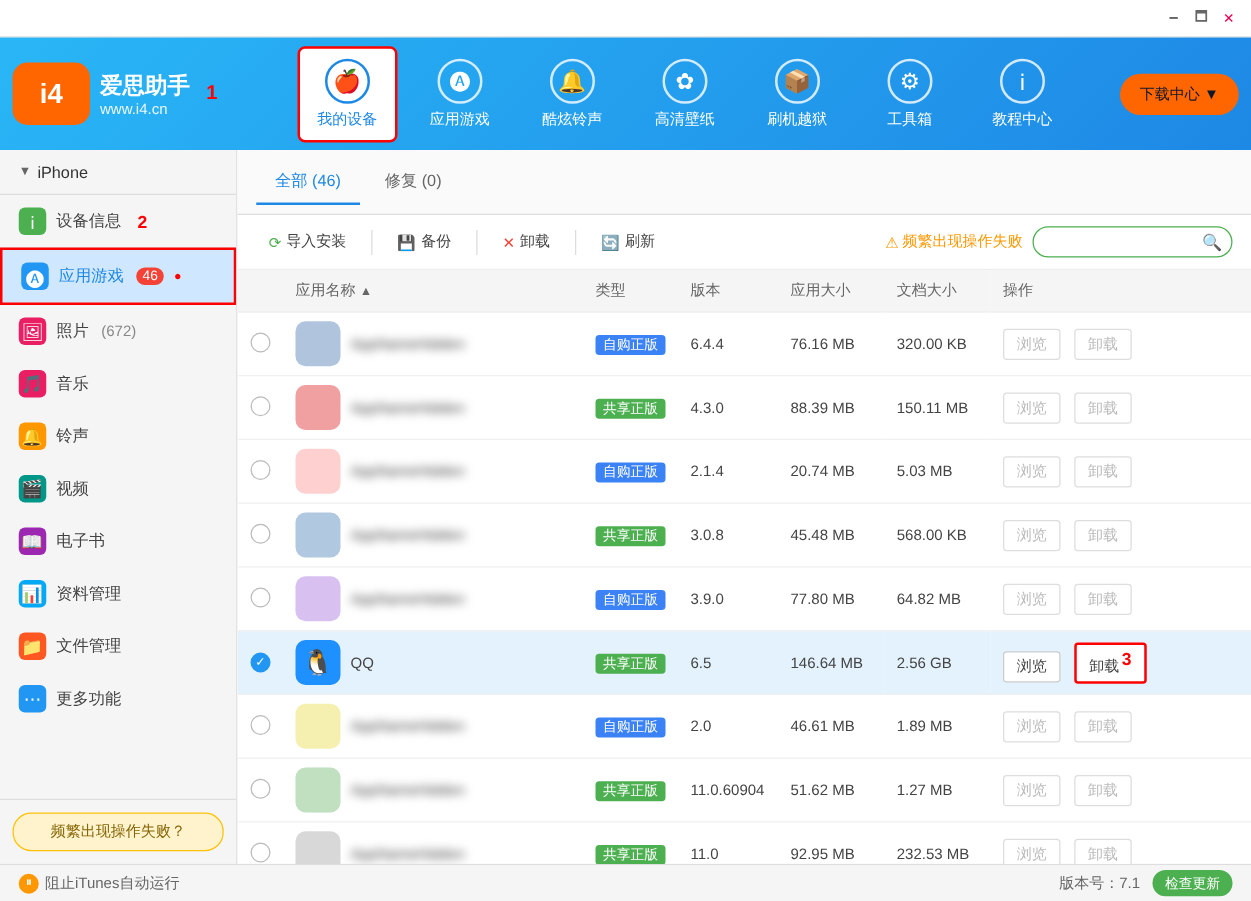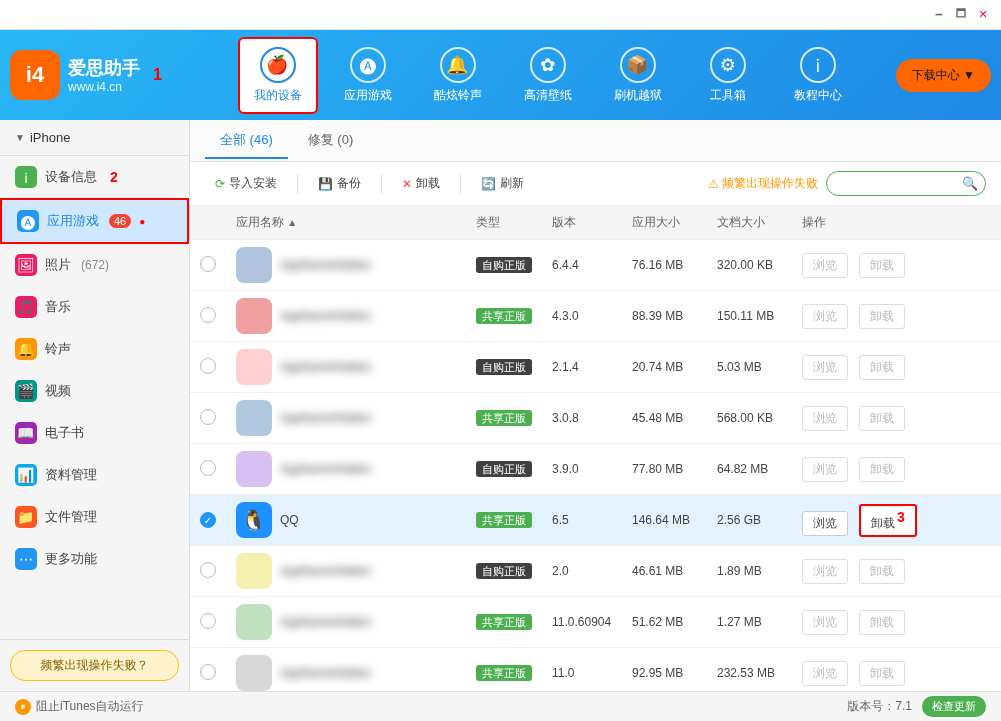--- a/index.html
+++ b/index.html
@@ -31,21 +31,21 @@
       padding: 0 10px;
     }
     .logo-area {
       width: 190px;
       display: flex;
       align-items: center;
       gap: 8px;
       flex-shrink: 0;
     }
     .logo-circle {
-      width: 50px; height: 50px;
+      width: 62px; height: 50px;
       background: #ff6600;
       border-radius: 12px;
       display: flex; align-items: center; justify-content: center;
       color: white; font-size: 22px; font-weight: bold;
     }
     .logo-text { color: white; }
     .logo-text .brand { font-size: 18px; font-weight: bold; }
     .logo-text .site { font-size: 12px; opacity: 0.9; }
 
     .nav-items {
@@ -174,21 +174,21 @@
       background: white;
     }
 
     
     .tabs {
       display: flex;
       align-items: center;
       padding: 0 15px;
       border-bottom: 1px solid #ddd;
       background: #fafafa;
-      height: 42px;
+      height: 52px;
       gap: 5px;
     }
     .tab {
       padding: 8px 15px;
       cursor: pointer;
       color: #666;
       border-bottom: 2px solid transparent;
       font-size: 13px;
     }
     .tab.active {
@@ -264,21 +264,21 @@
     }
     .app-name-cell { display: flex; align-items: center; gap: 8px; }
 
     .type-badge {
       border-radius: 3px;
       padding: 2px 6px;
       font-size: 11px;
       color: white;
       white-space: nowrap;
     }
-    .type-paid { background: #404040; }
+    .type-paid { background: #3b82f6; }
     .type-shared { background: #4caf50; }
 
     .action-btn {
       border: 1px solid #ccc;
       background: white;
       border-radius: 3px;
       padding: 3px 10px;
       cursor: pointer;
       font-size: 12px;
       color: #444;

